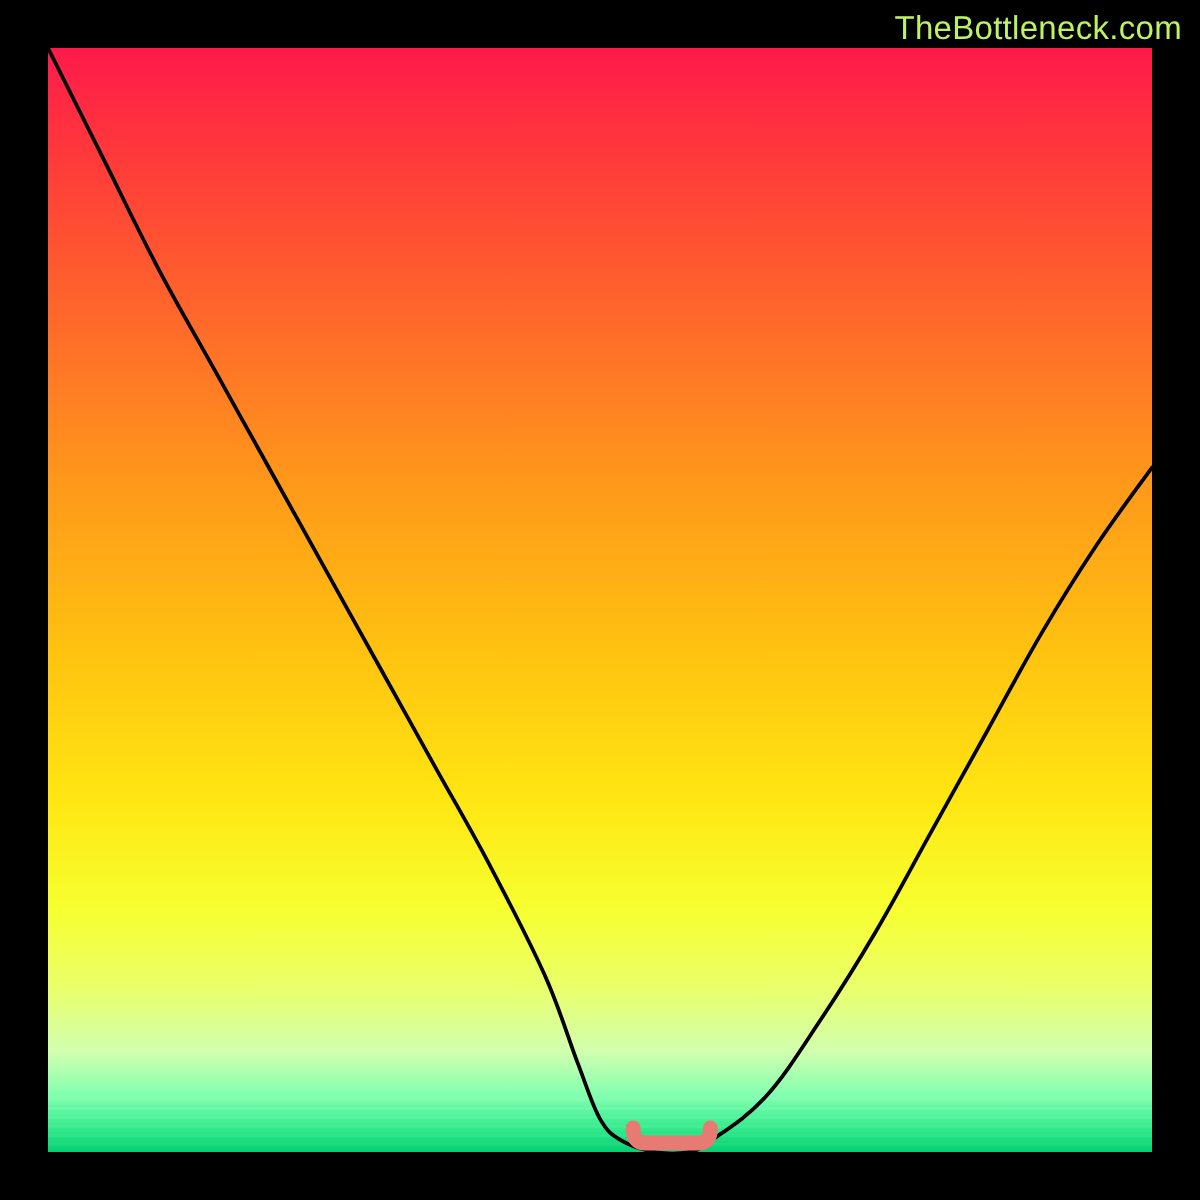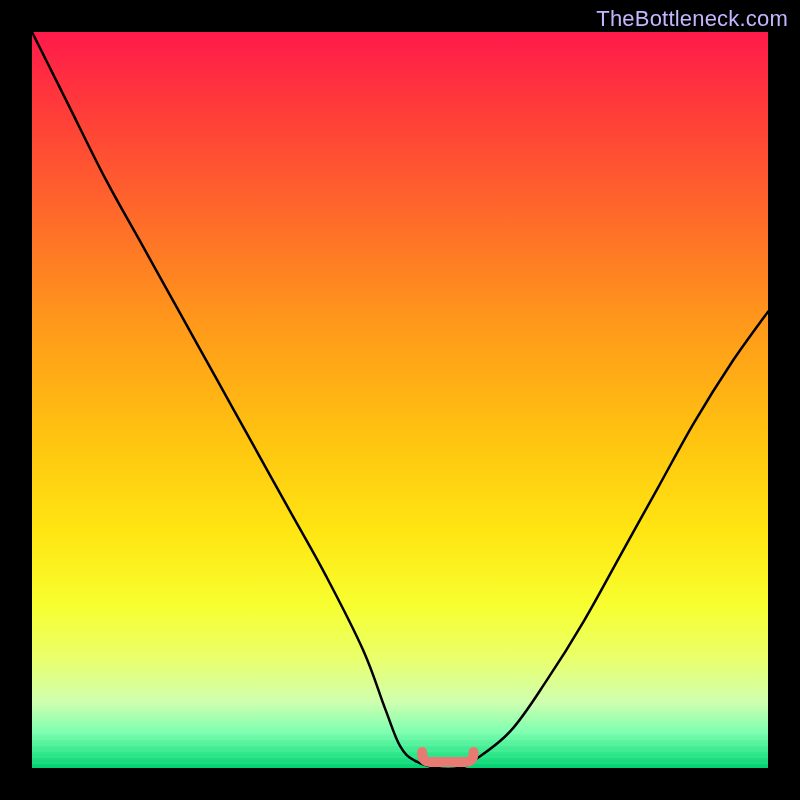--- a/index.html
+++ b/index.html
@@ -61,21 +61,21 @@
     pointer-events: none;
   }
   svg.curve {
     position: absolute;
     inset: 0;
   }
   .watermark {
     position: absolute;
     top: 6px;
     right: 12px;
-    color: #c4b5fd;
+    color: #bef264;
     font-size: 22px;
     font-weight: 500;
     letter-spacing: 0.2px;
     user-select: none;
   }
 </style>
 </head>
 <body>
 
 <div class="frame">

